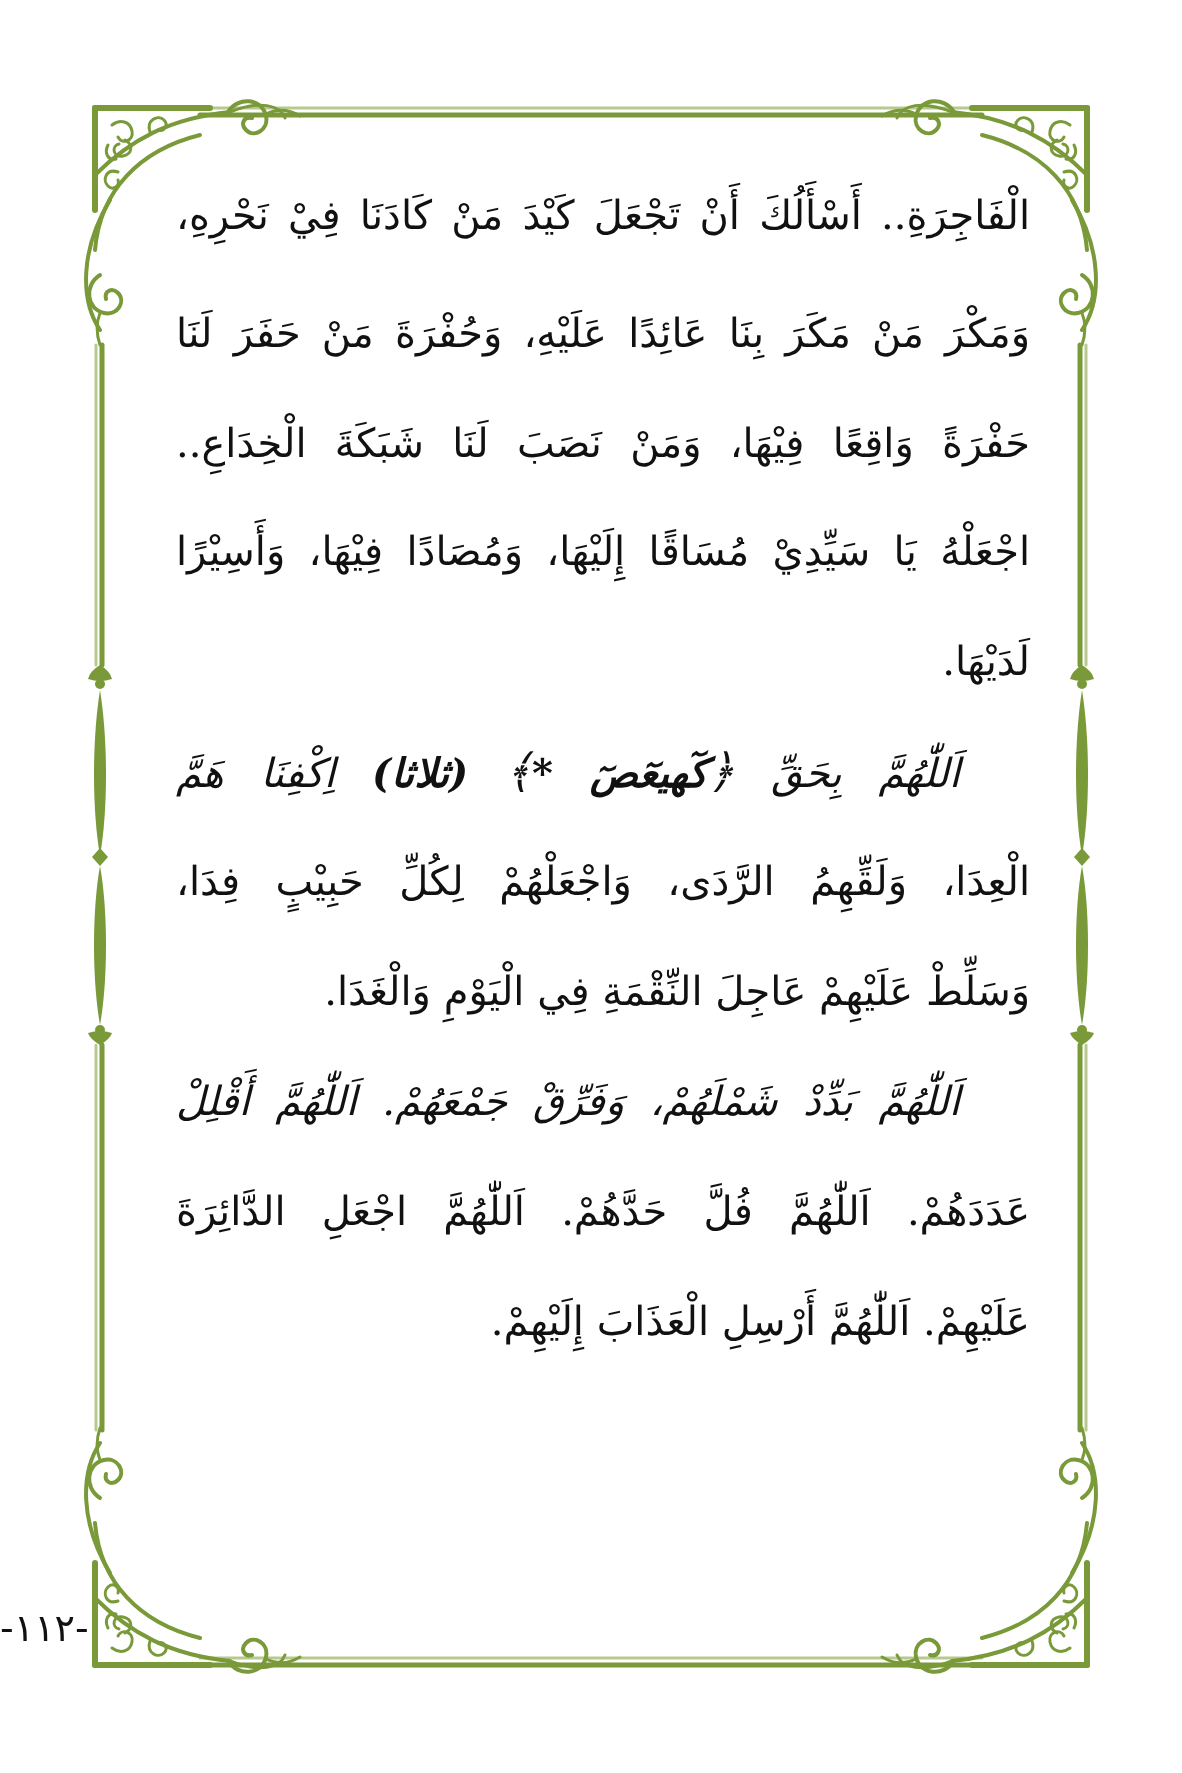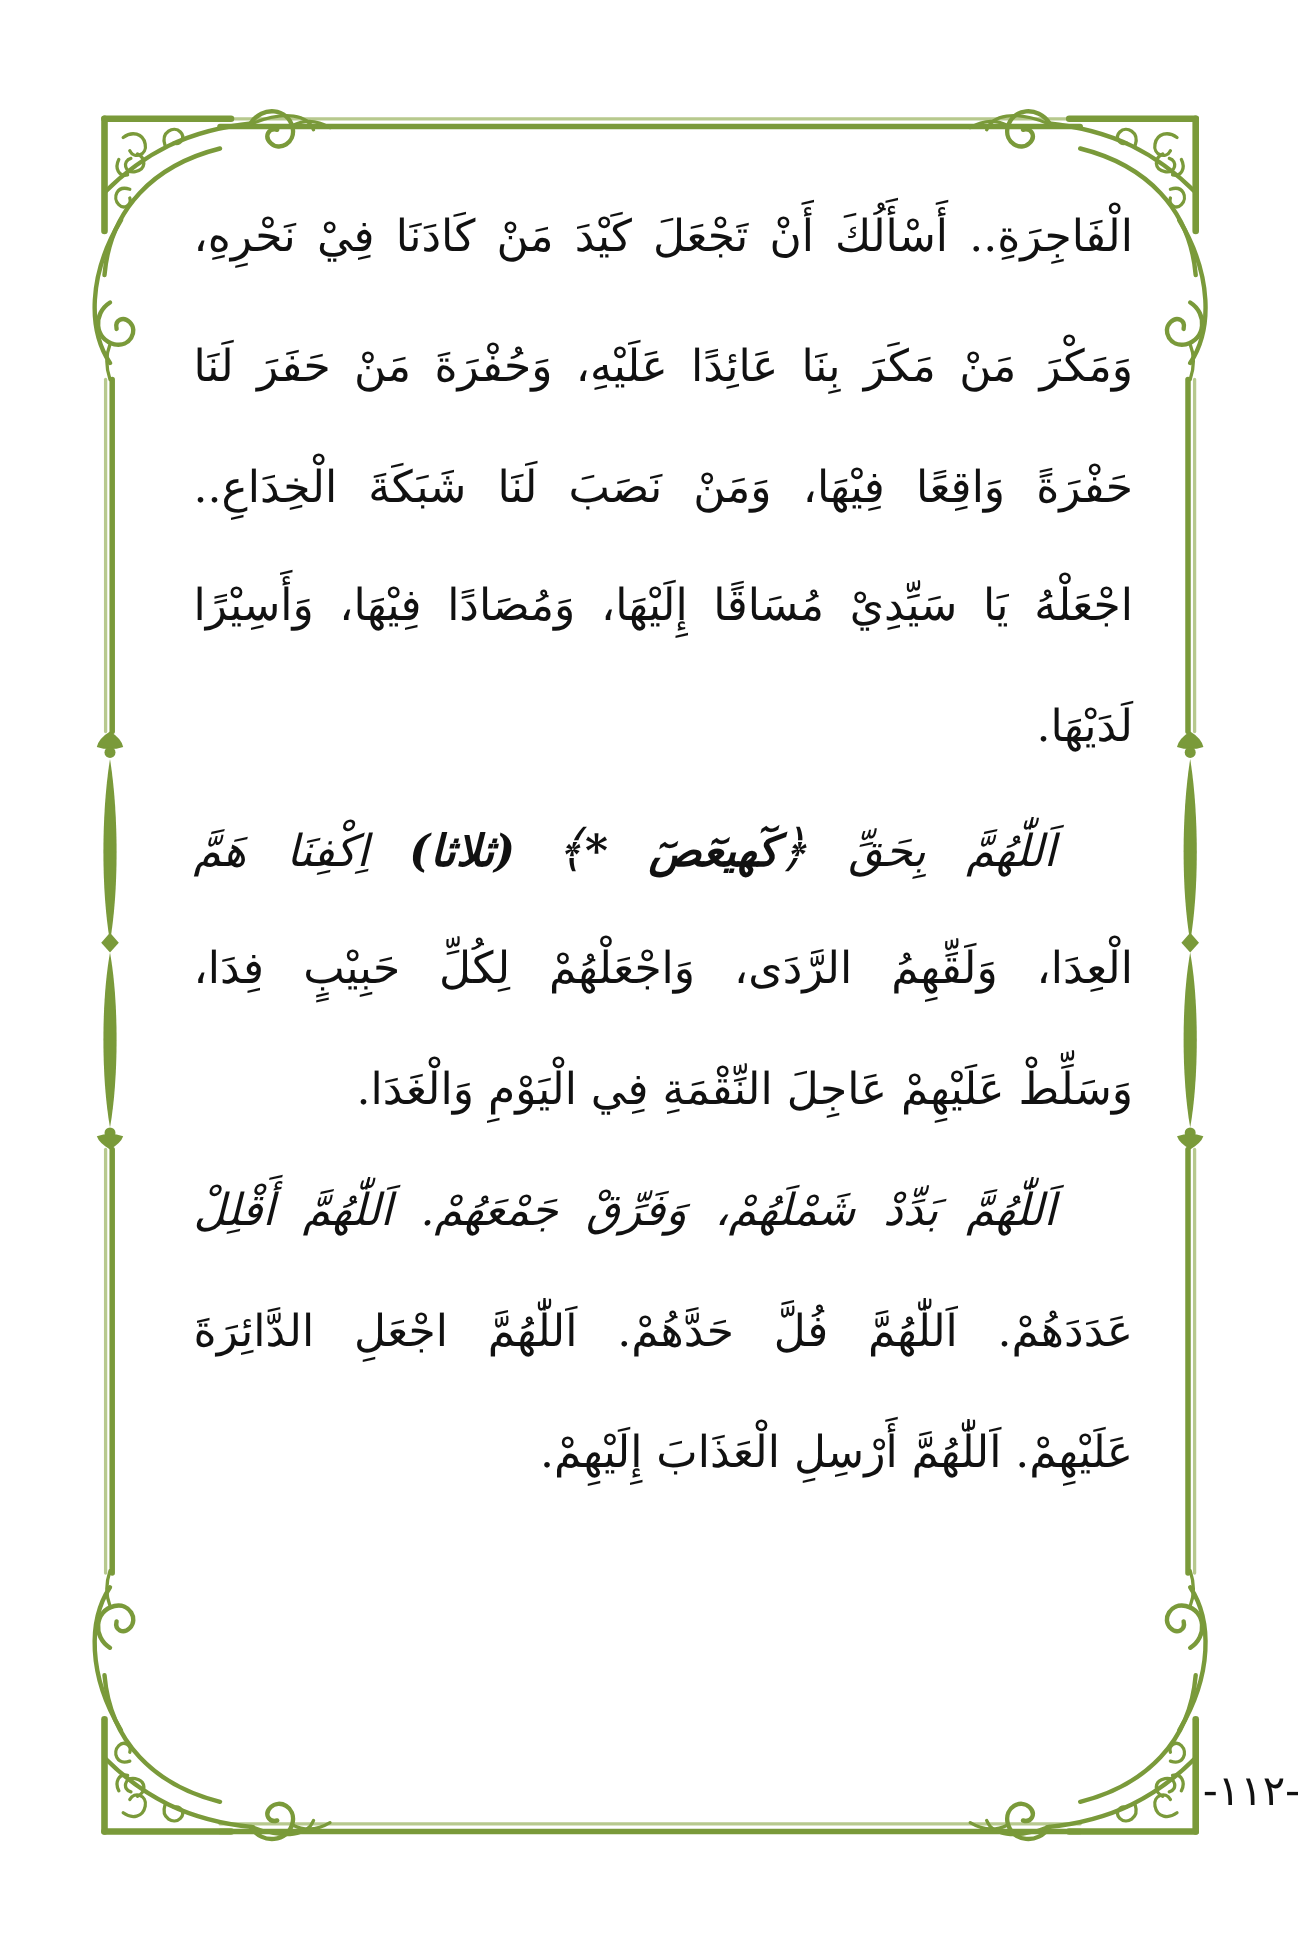--- a/index.html
+++ b/index.html
@@ -31,21 +31,21 @@
   }
   .line.last { text-align-last: right; }
   .line.indent { padding-right: 70px; font-style: italic; }
   .bold { font-weight: bold; }
   .quran { font-size: 40px; }
   .bracket { font-size: 46px; color:#111; }
   .page-number {
     position: absolute;
     left: 0; width: 1182px;
     top: 1600px; height: 56px;
-    text-align: right;
+    text-align: left;
     font-size: 38px;
     line-height: 56px;
     color: #111;
     font-family: "DejaVu Sans", sans-serif;
     direction: rtl;
   }
 </style>
 </head>
 <body>
 

